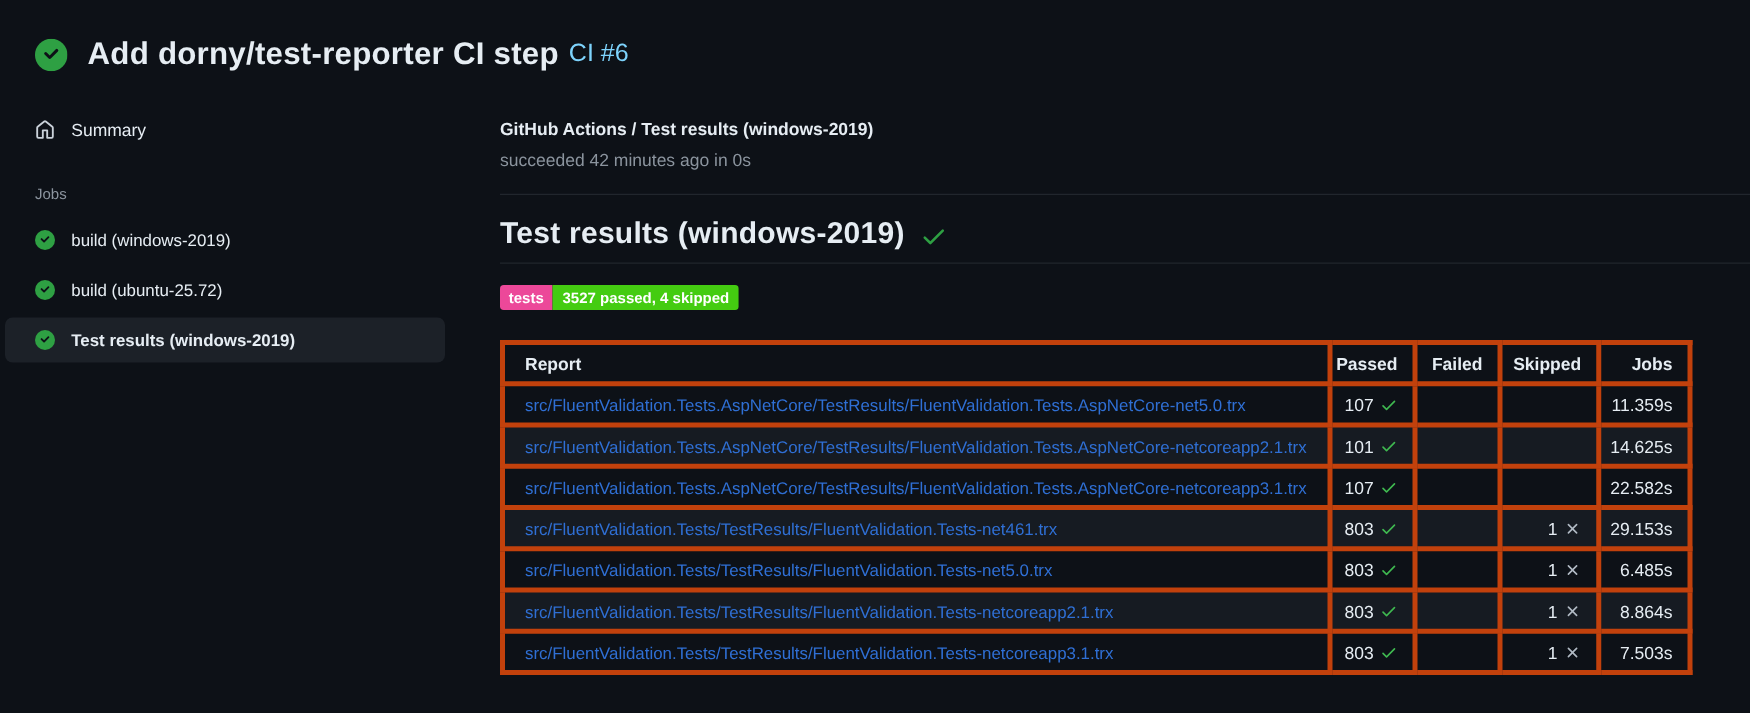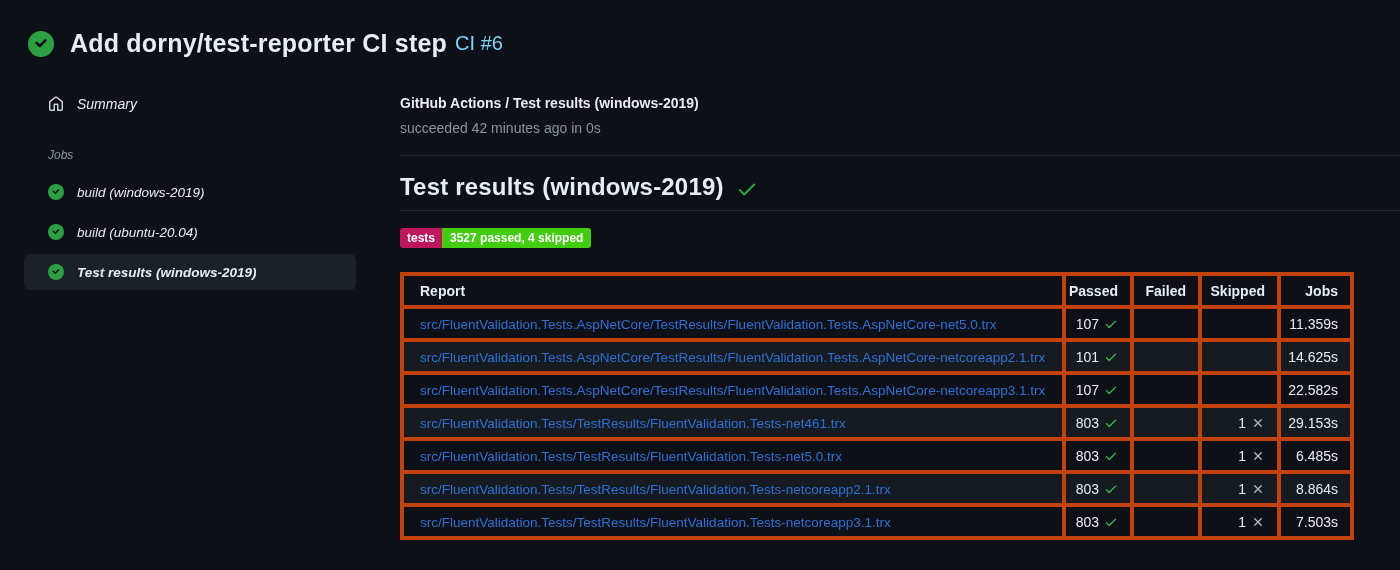--- a/index.html
+++ b/index.html
@@ -8,42 +8,42 @@
   .app{position:relative;width:1400px;height:570px;background:#0d1117;}
 
   
   .top{display:flex;align-items:center;padding:29px 0 0 28px;}
   .top .status-ico{width:26px;height:26px;flex:none;margin-right:16px;}
   .top .ttl{font-size:25px;font-weight:700;letter-spacing:.2px;}
   .top .run{font-size:20px;font-weight:400;color:#7dd3fc;margin-left:8px;}
 
   
   .layout{display:flex;margin-top:28px;}
-  .sidebar{width:400px;flex:none;box-sizing:border-box;padding:0 44px 0 24px;font-style:italic;}
+  .sidebar{width:400px;flex:none;box-sizing:border-box;padding:0 44px 0 4px;}
   .side-item{display:flex;align-items:center;height:36px;border-radius:6px;
              padding:0 10px 0 24px;font-size:14px;cursor:pointer;}
   .side-item .ico{width:16px;height:16px;flex:none;margin-right:13px;}
   .jobs-label{font-size:12px;color:#8b949e;margin:26px 0 12px 24px;}
   .jobs-list .side-item{margin-bottom:4px;font-size:13.5px;}
   .side-item.selected{background:#1c2128;font-weight:700;}
 
   
   .main{flex:1;box-sizing:border-box;padding-top:9px;min-width:0;}
   .check-name{font-size:14px;font-weight:700;}
   .check-status{font-size:14px;color:#8b949e;margin-top:9px;}
   .divider{border-bottom:1px solid #21262d;margin-top:19px;}
   .section{display:flex;align-items:center;margin-top:17px;}
   .section h2{margin:0;font-size:24px;font-weight:600;letter-spacing:.2px;}
   .section .chk{width:22px;height:22px;margin-left:12px;margin-top:3px;}
   .divider2{border-bottom:1px solid #21262d;margin-top:9px;}
 
   
   .badge{display:inline-flex;margin-top:17px;height:20px;border-radius:3px;
          overflow:hidden;font-size:12px;font-weight:700;color:#fff;line-height:20px;}
-  .badge .lbl{background:#be185d;padding:0 7px;text-align:right;}
+  .badge .lbl{background:#ec4899;padding:0 7px;text-align:right;}
   .badge .val{background:#44cc11;padding:0 8px;}
 
   
   table{border-collapse:collapse;width:954px;margin-top:24px;font-size:14px;
         table-layout:fixed;}
   col.c-report{width:auto;} col.c-passed{width:68px;} col.c-failed{width:68px;}
   col.c-skipped{width:79px;} col.c-time{width:73px;}
   th,td{border:4px solid #c2410c;height:33px;padding:0;box-sizing:border-box;}
   th{font-weight:700;color:#e6edf3;}
   .al{text-align:left;padding-left:16px;}
@@ -83,21 +83,21 @@
       <circle cx="8" cy="8" r="8" fill="#2ea043"></circle>
       <path fill="#0d1117" d="M11.28 6.28a.75.75 0 0 0-1.06-1.06L7.25 8.19 5.78 6.72a.75.75 0 0 0-1.06 1.06l2 2c.3.3.77.3 1.06 0l3.5-3.5z"></path>
     </svg>
     <span>build (windows-2019)</span>
   </div>
           <div class="side-item">
     <svg class="ico" viewBox="0 0 16 16">
       <circle cx="8" cy="8" r="8" fill="#2ea043"></circle>
       <path fill="#0d1117" d="M11.28 6.28a.75.75 0 0 0-1.06-1.06L7.25 8.19 5.78 6.72a.75.75 0 0 0-1.06 1.06l2 2c.3.3.77.3 1.06 0l3.5-3.5z"></path>
     </svg>
-    <span>build (ubuntu-20.04)</span>
+    <span>build (ubuntu-25.72)</span>
   </div>
           <div class="side-item selected">
     <svg class="ico" viewBox="0 0 16 16">
       <circle cx="8" cy="8" r="8" fill="#2ea043"></circle>
       <path fill="#0d1117" d="M11.28 6.28a.75.75 0 0 0-1.06-1.06L7.25 8.19 5.78 6.72a.75.75 0 0 0-1.06 1.06l2 2c.3.3.77.3 1.06 0l3.5-3.5z"></path>
     </svg>
     <span>Test results (windows-2019)</span>
   </div>
         </div>
     </div>

